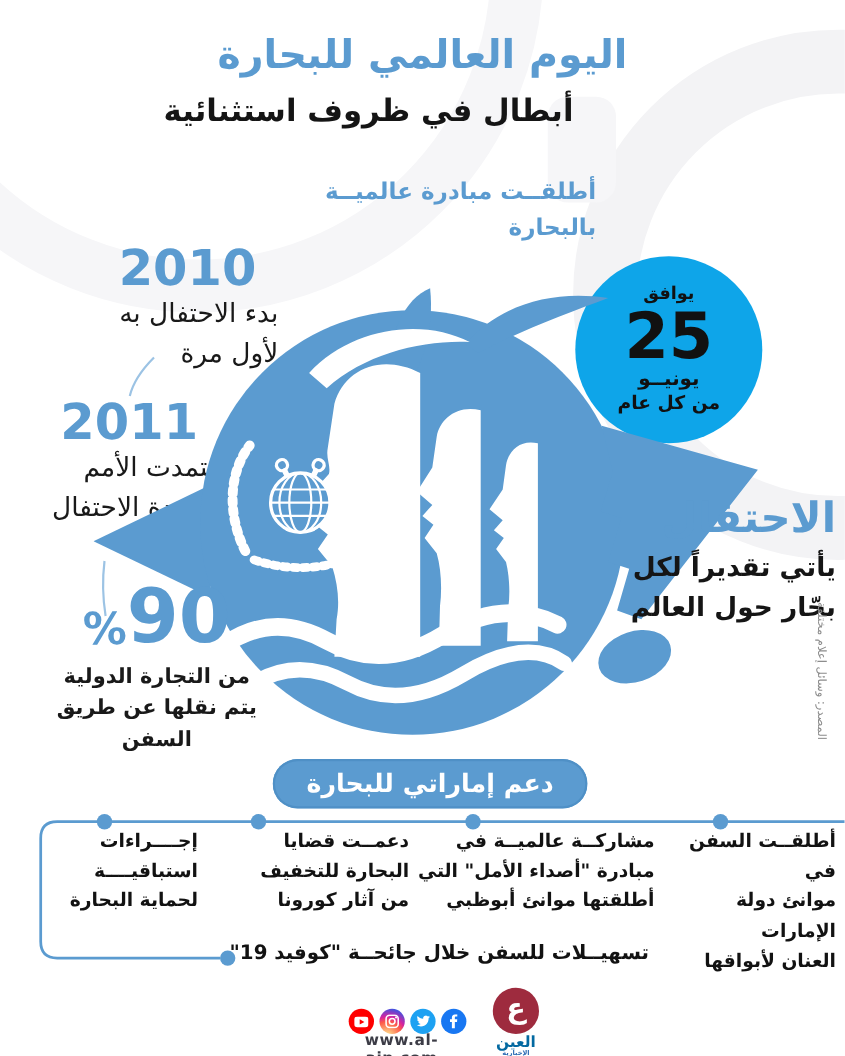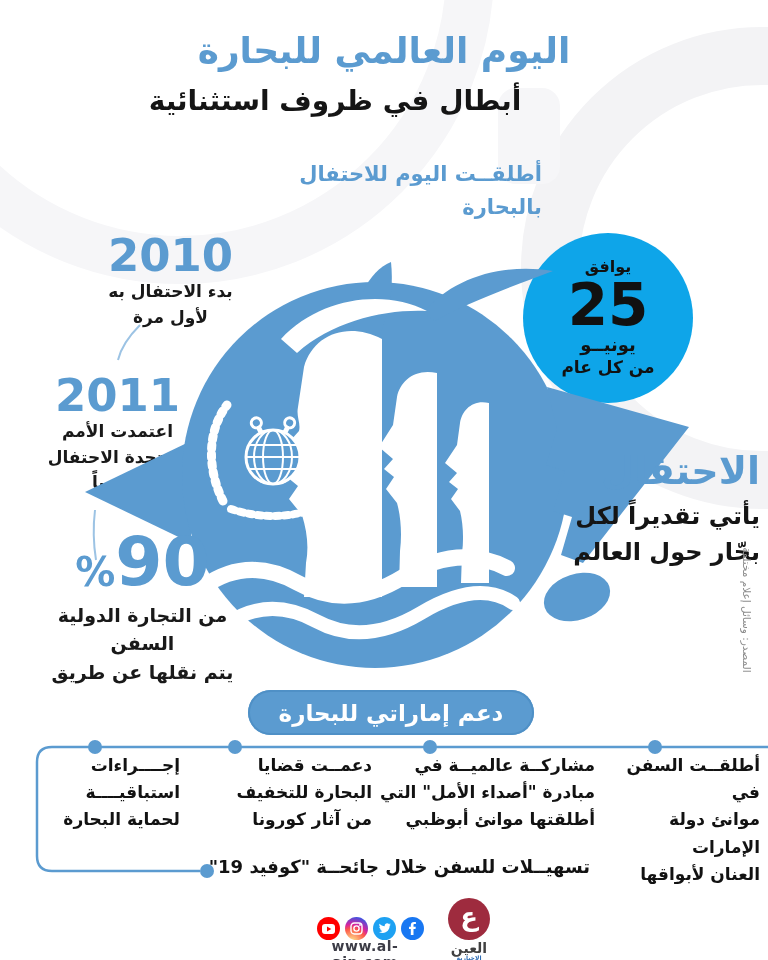--- a/index.html
+++ b/index.html
@@ -11,22 +11,22 @@
   }
   .abs{position:absolute;}
 
   .title{top:30px;left:64px;width:640px;font-size:36px;font-weight:700;color:#5b9bd0;text-align:center;}
   .subtitle{top:84px;left:35px;width:600px;font-size:28px;font-weight:700;color:#151515;text-align:center;}
 
   .intro{top:158px;right:226px;width:330px;font-size:21px;line-height:1.55;font-weight:700;color:#5b9bd0;text-align:right;}
 
   .m2010{top:220px;left:88px;width:165px;text-align:center;}
   .m2011{top:360px;left:25px;width:185px;text-align:center;}
-  .year{font-size:45px;font-weight:700;color:#5b9bd0;line-height:1.05;margin-top:12px;}
-  .mcap{font-size:17px;font-weight:700;color:#191919;line-height:1.5;}
+  .year{font-size:45px;font-weight:700;color:#5b9bd0;line-height:1.05;}
+  .mcap{font-size:24px;font-weight:400;color:#191919;line-height:1.5;text-align:right;}
 
   .date-circle{top:233px;left:523px;width:170px;height:170px;border-radius:50%;
     background:#0ea5e9;display:flex;flex-direction:column;align-items:center;justify-content:center;color:#111;}
   .dc-pre{font-size:16px;font-weight:700;line-height:1.1;}
   .dc-day{font-size:58px;font-weight:700;line-height:1.0;}
   .dc-month{font-size:18px;font-weight:700;line-height:1.2;}
   .dc-suffix{font-size:17px;font-weight:700;line-height:1.3;}
 
   .celebration{top:450px;right:8px;width:250px;text-align:right;}
   .celeb-title{font-size:38px;font-weight:700;color:#5b9bd0;line-height:1.15;}
@@ -57,37 +57,37 @@
   .sicon{width:23px;height:23px;border-radius:50%;display:flex;align-items:center;justify-content:center;}
   .yt{background:#ff0000;}
   .ig{background:radial-gradient(circle at 30% 110%,#fdf497 0%,#fd5949 45%,#d6249f 60%,#285aeb 90%);}
   .tw{background:#1da1f2;}
   .fb{background:#1877f2;}
   .website{top:938px;left:300px;width:130px;font-size:14px;font-weight:700;color:#3c3c46;direction:ltr;text-align:center;letter-spacing:0.5px;}
 
   .alain{top:898px;left:446px;width:46px;text-align:center;}
   .alain-circle{width:42px;height:42px;margin:0 auto;border-radius:50%;background:#9e2b3e;
     display:flex;align-items:center;justify-content:center;color:#fff;font-size:26px;font-weight:700;padding-bottom:4px;box-sizing:border-box;}
-  .alain-name{font-size:14px;font-weight:700;color:#404040;line-height:1.0;margin-top:1px;}
+  .alain-name{font-size:14px;font-weight:700;color:#0369a1;line-height:1.0;margin-top:1px;}
   .alain-sub{font-size:6px;font-weight:700;color:#2e6db4;line-height:1.1;}
 </style>
 </head>
 <body>
 
 <svg class="abs" style="left:0;top:0;" width="768" height="960" viewBox="0 0 768 960">
   <circle cx="762" cy="268" r="212" fill="none" stroke="#f3f3f5" stroke-width="58"></circle>
   <circle cx="180" cy="-30" r="290" fill="none" stroke="#f6f6f8" stroke-width="48"></circle>
   <rect x="498" y="88" width="62" height="96" rx="18" fill="#f6f6f8"></rect>
 </svg>
 
 <div class="abs title">اليوم العالمي للبحارة</div>
 <div class="abs subtitle">أبطال في ظروف استثنائية</div>
 
 <div class="abs intro">
-  <div>أطلقــت اليوم للاحتفال</div>
+  <div>أطلقــت مبادرة عالميــة</div>
   <div>بالبحارة</div>
 </div>
 
 <div class="abs m2010">
   <div class="year">2010</div>
   <div class="mcap">
     <div>بدء الاحتفال به</div>
     <div>لأول مرة</div>
   </div>
 </div>
@@ -166,22 +166,22 @@
   </div>
 </div>
 
 <div class="abs stat">
   <div class="stat-num">
     <span class="stat-pct">%</span>
       <span class="stat-val">90</span>
   </div>
   <div class="stat-cap">
     <div>من التجارة الدولية</div>
+    <div>يتم نقلها عن طريق</div>
     <div>السفن</div>
-    <div>يتم نقلها عن طريق</div>
   </div>
 </div>
 
 <div class="abs source">المصدر: وسائل إعلام مختلفة</div>
 
 <div class="abs badge">دعم إماراتي للبحارة</div>
 
 <svg class="abs" style="left:0;top:735px;" width="768" height="155" viewBox="0 0 768 155">
   <path d="M768,12 L52,12 Q37,12 37,27 L37,121 Q37,136 52,136 L200,136" fill="none" stroke="#5b9bd0" stroke-width="2.5"></path>
   <circle cx="655" cy="12" r="7" fill="#5b9bd0"></circle>

